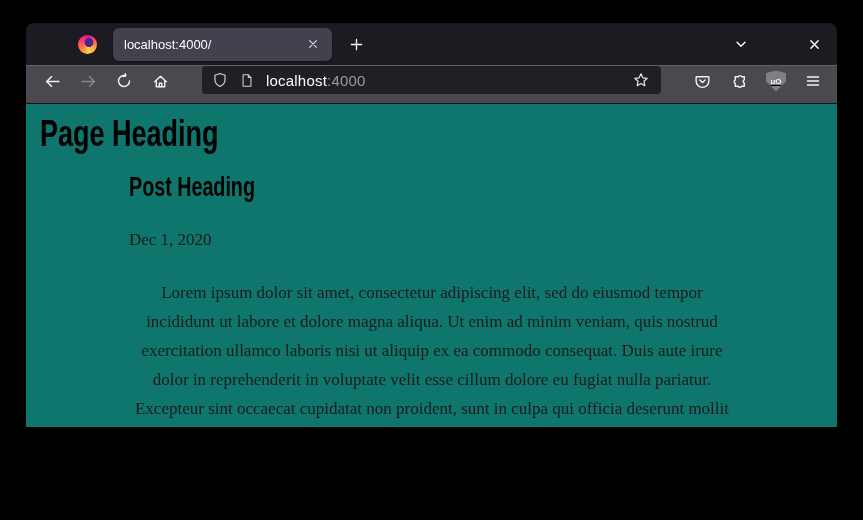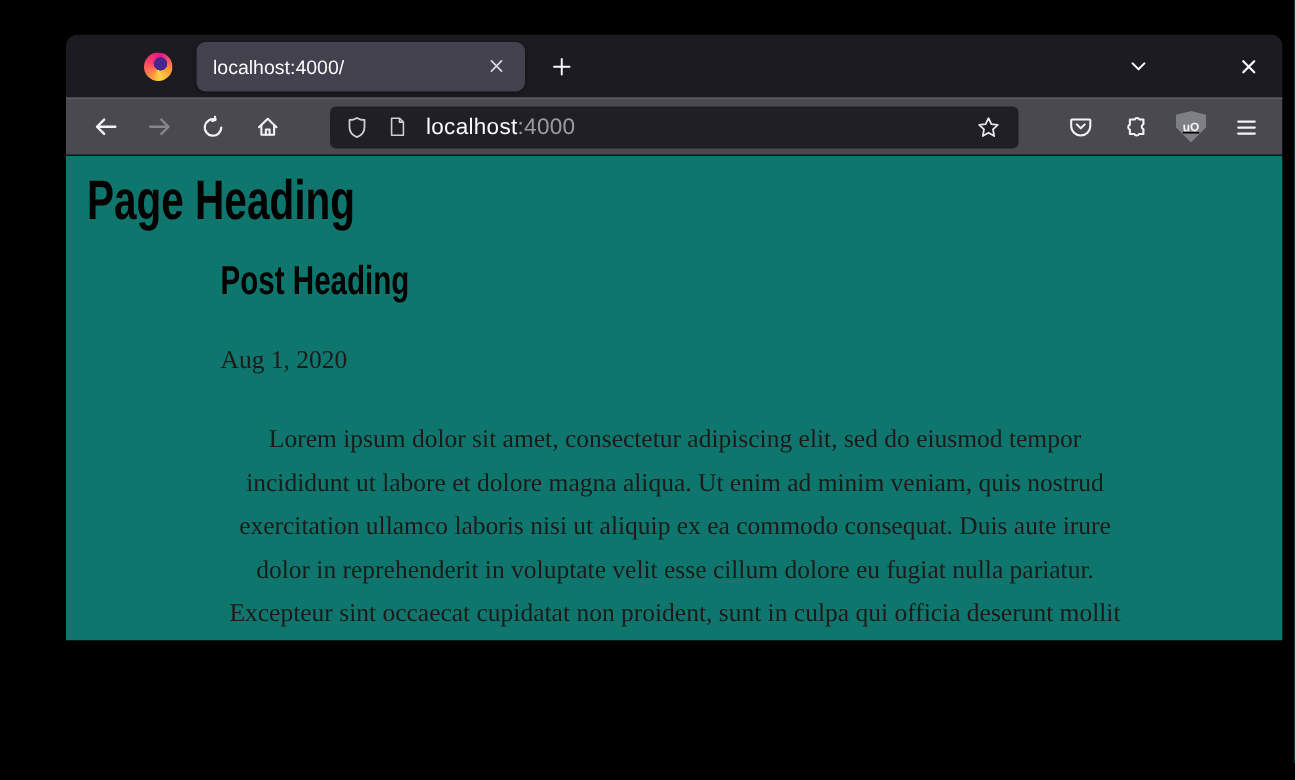--- a/index.html
+++ b/index.html
@@ -11,21 +11,20 @@
     font-family: "Liberation Sans", sans-serif;
   }
   .window {
     position: absolute;
     left: 26px; top: 23px;
     width: 811px; height: 404px;
     border-radius: 8px 8px 0 0;
     overflow: hidden;
     display: flex;
     flex-direction: column;
-    margin-left: 18px;
   }
   
   .tabbar {
     height: 42px;
     background: #1c1b22;
     display: flex;
     align-items: center;
     padding: 0 4px 0 52px;
     flex: 0 0 auto;
   }
@@ -76,21 +75,21 @@
     gap: 41px;
     padding-right: 3px;
   }
   
   .navbar {
     height: 39px;
     background: #4a494f;
     border-top: 1px solid #5f5e66;
     border-bottom: 1px solid #141318;
     display: flex;
-    align-items: center;
+    align-items: flex-start;
     padding: 0 9px 0 10px;
     flex: 0 0 auto;
   }
   .nav-group { display: flex; align-items: center; gap: 4px; }
   .nav-btn { width: 32px; height: 30px; color: #f3f3f6; }
   .nav-btn.disabled { color: #87868d; }
   .urlbar {
     flex: 1;
     margin: 0 26px;
     height: 28px;
@@ -262,17 +261,17 @@
         <svg width="16" height="16" viewBox="0 0 16 16" fill="none" stroke="currentColor" stroke-width="1.5" stroke-linecap="round">
             <path d="M2.5 4 H13.5 M2.5 8 H13.5 M2.5 12 H13.5"></path>
           </svg>
       </button>
     </div>
   </div>
 
   <div class="content">
     <h1 class="condensed page-h1">Page Heading</h1>
     <h2 class="condensed post-h2">Post Heading</h2>
-    <div class="post-date">Aug 1, 2020</div>
+    <div class="post-date">Dec 1, 2020</div>
     <p class="post-body">Lorem ipsum dolor sit amet, consectetur adipiscing elit, sed do eiusmod tempor incididunt ut labore et dolore magna aliqua. Ut enim ad minim veniam, quis nostrud exercitation ullamco laboris nisi ut aliquip ex ea commodo consequat. Duis aute irure dolor in reprehenderit in voluptate velit esse cillum dolore eu fugiat nulla pariatur. Excepteur sint occaecat cupidatat non proident, sunt in culpa qui officia deserunt mollit anim id est laborum.</p>
   </div>
 
 </div>
 
 </body></html>

